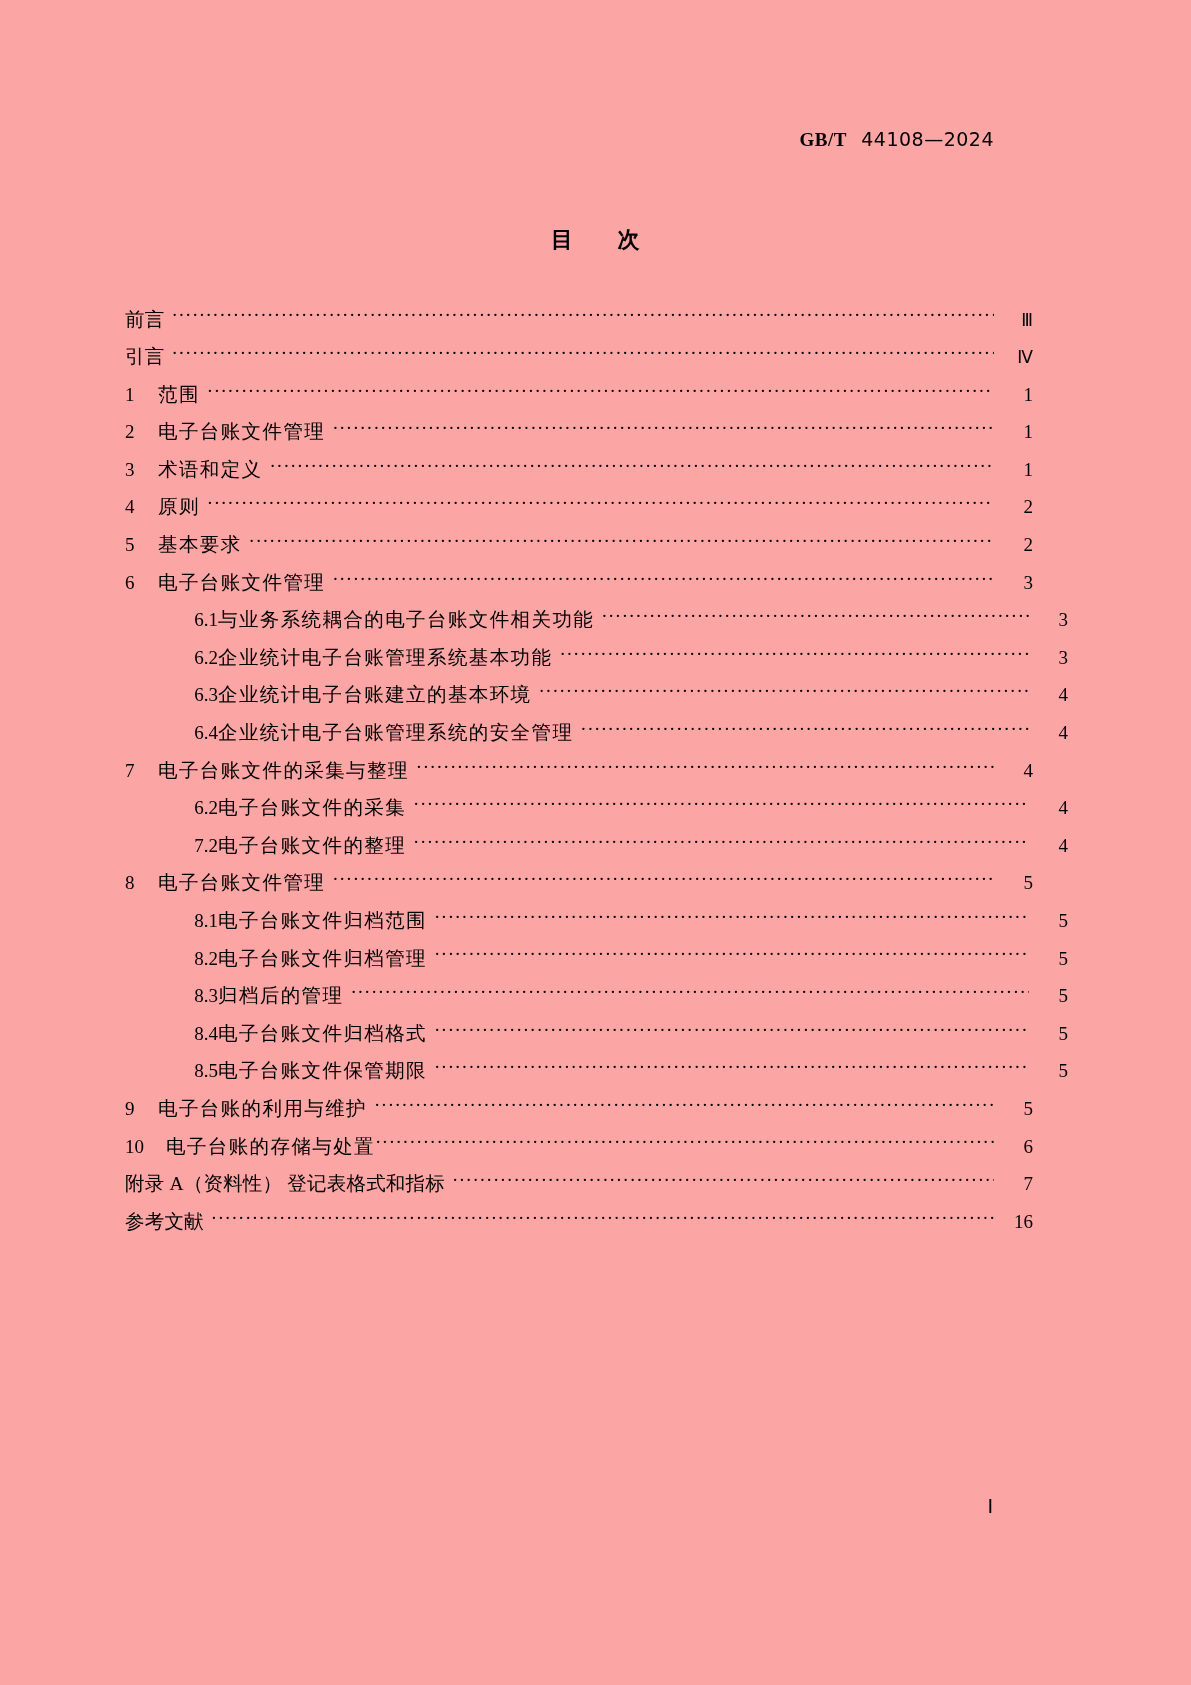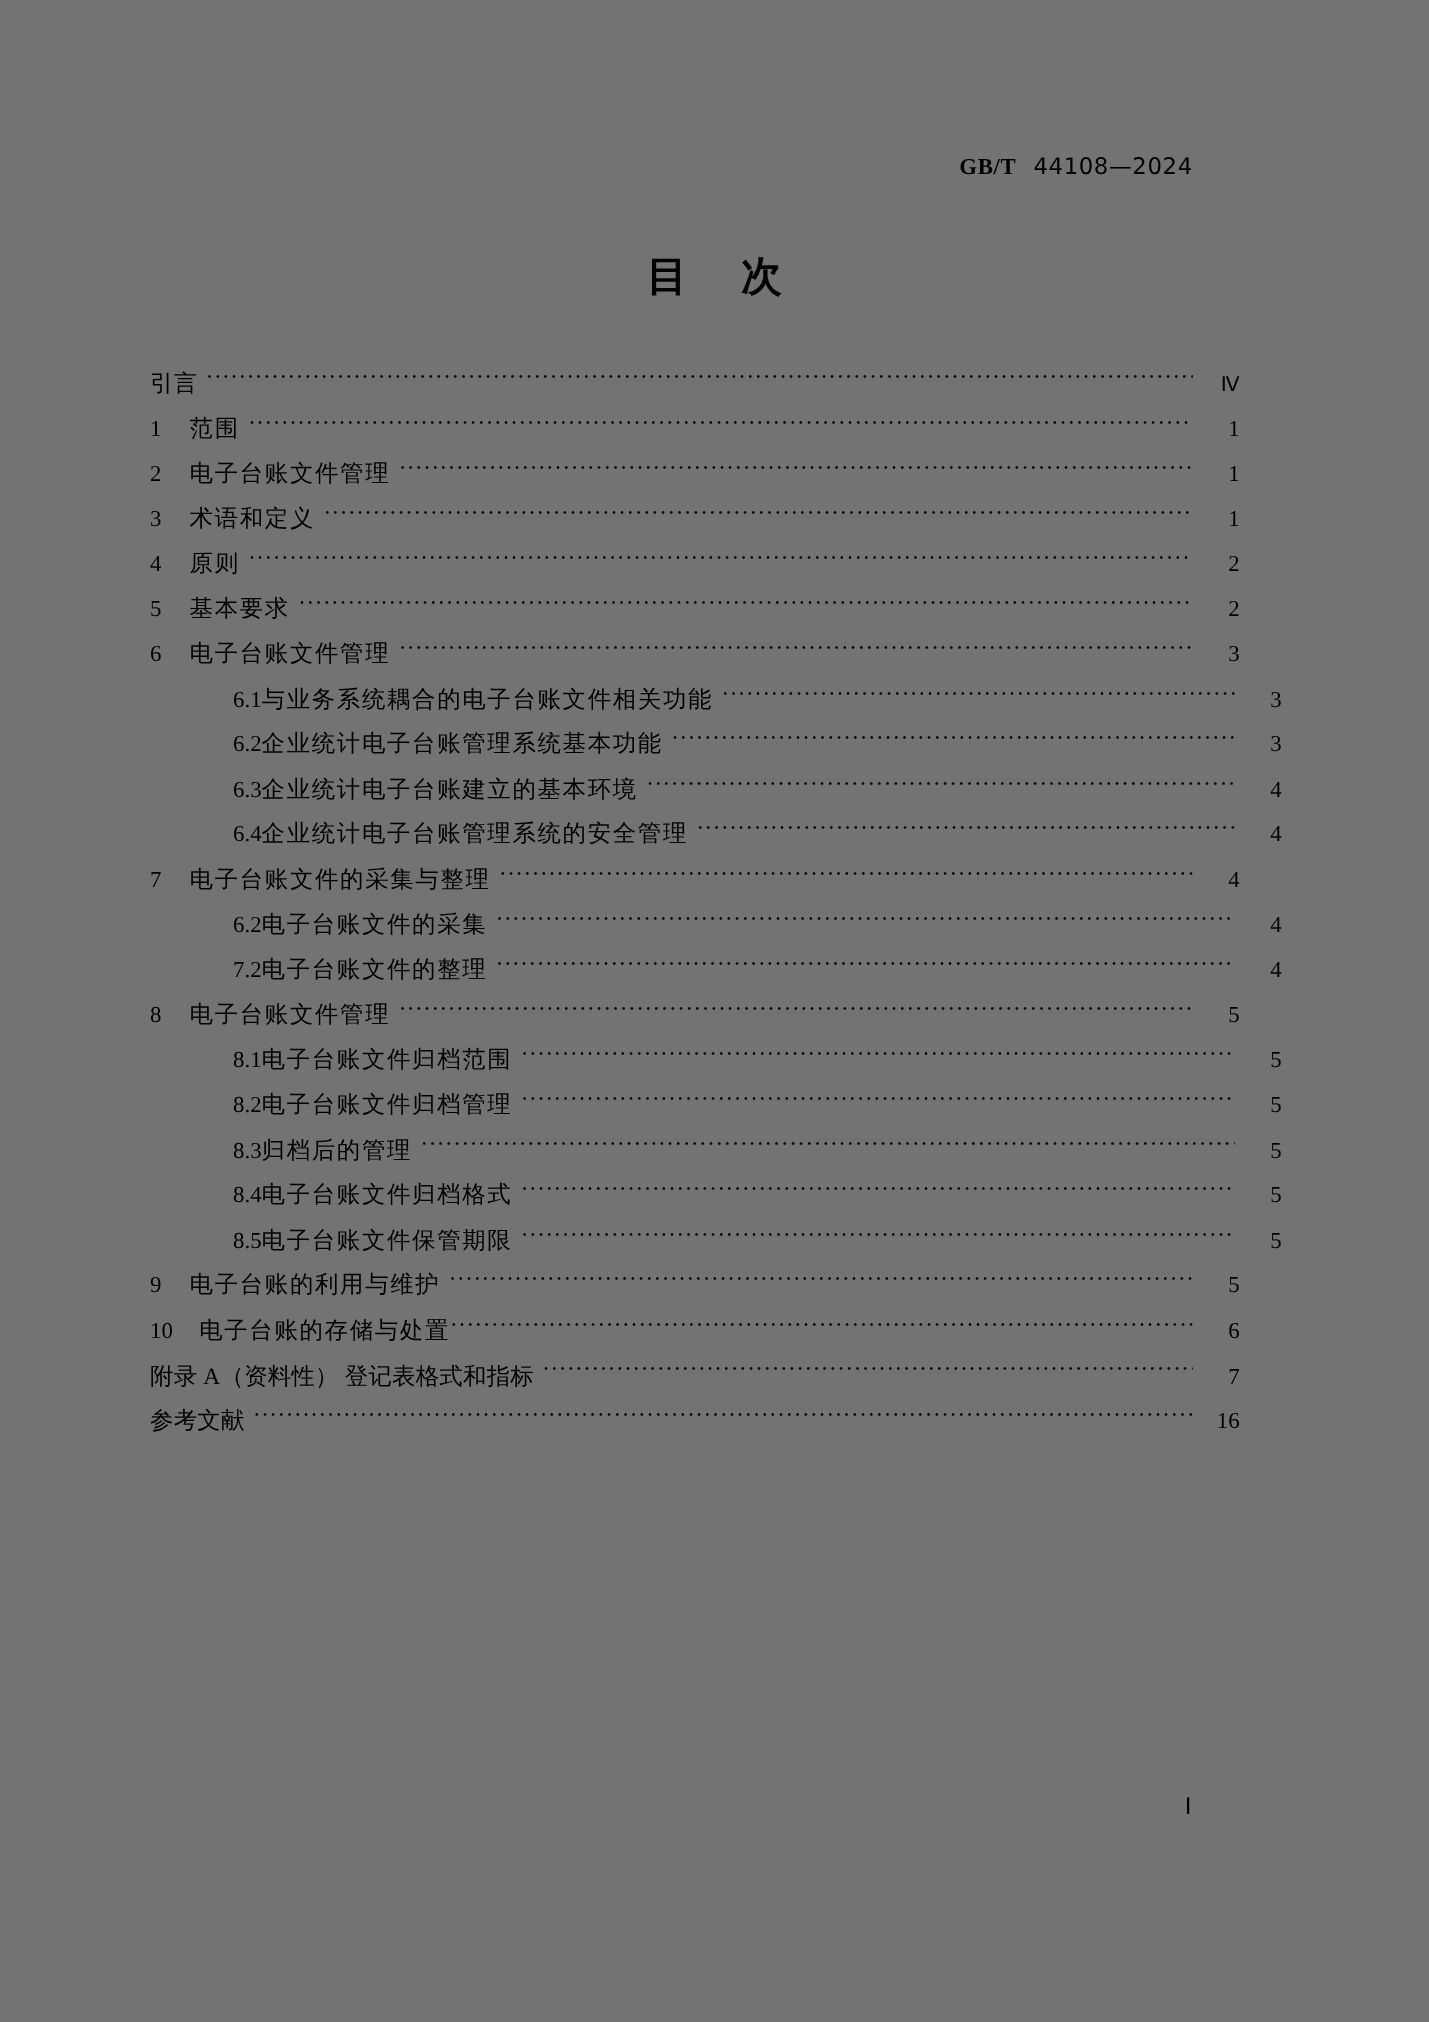--- a/index.html
+++ b/index.html
@@ -12,21 +12,21 @@
     height: 1685px;
     position: relative;
     font-family: "Liberation Serif", "DejaVu Serif", serif;
     color: #000000;
     overflow: hidden;
   }
 
   .page {
     position: absolute;
     inset: 0;
-    background: #737373;
+    background: #fca5a5;
   }
 
   
   .doc-header {
     position: absolute;
     top: 128px;
     right: 197px;
     font-size: 19px;
     letter-spacing: 0.6px;
     white-space: nowrap;
@@ -38,25 +38,25 @@
   }
   .doc-header .std-number {
     font-family: "DejaVu Sans", "Liberation Sans", sans-serif;
     font-weight: normal;
     letter-spacing: 0.5px;
   }
 
   
   .toc-title {
     position: absolute;
-    top: 208px;
+    top: 225px;
     left: 0;
     width: 1191px;
     text-align: center;
-    font-size: 34px;
+    font-size: 22px;
     font-weight: bold;
     letter-spacing: 0.5px;
     font-family: "DejaVu Sans", "Liberation Sans", sans-serif;
   }
   .toc-title .gap { display: inline-block; width: 44px; }
 
   
   .toc {
     position: absolute;
     top: 306px;
@@ -139,20 +139,26 @@
     <span style="display:inline-block;width:9px"></span><span class="std-number">44108—2024</span>
   </div>
 
   <div class="toc-title">
     <span>目</span><span class="gap"></span><span>次</span>
   </div>
 
   <div class="toc" id="toc-list">
       <div class="toc-row lvl1">
         <span class="num" style="width: 0px;"></span>
+        <span class="label tight">前言</span>
+        <span class="leader"></span>
+        <span class="pageno roman">Ⅲ</span>
+      </div>
+      <div class="toc-row lvl1">
+        <span class="num" style="width: 0px;"></span>
         <span class="label tight">引言</span>
         <span class="leader"></span>
         <span class="pageno roman">Ⅳ</span>
       </div>
       <div class="toc-row lvl1">
         <span class="num w1">1</span>
         <span class="label">范围</span>
         <span class="leader"></span>
         <span class="pageno">1</span>
       </div>

